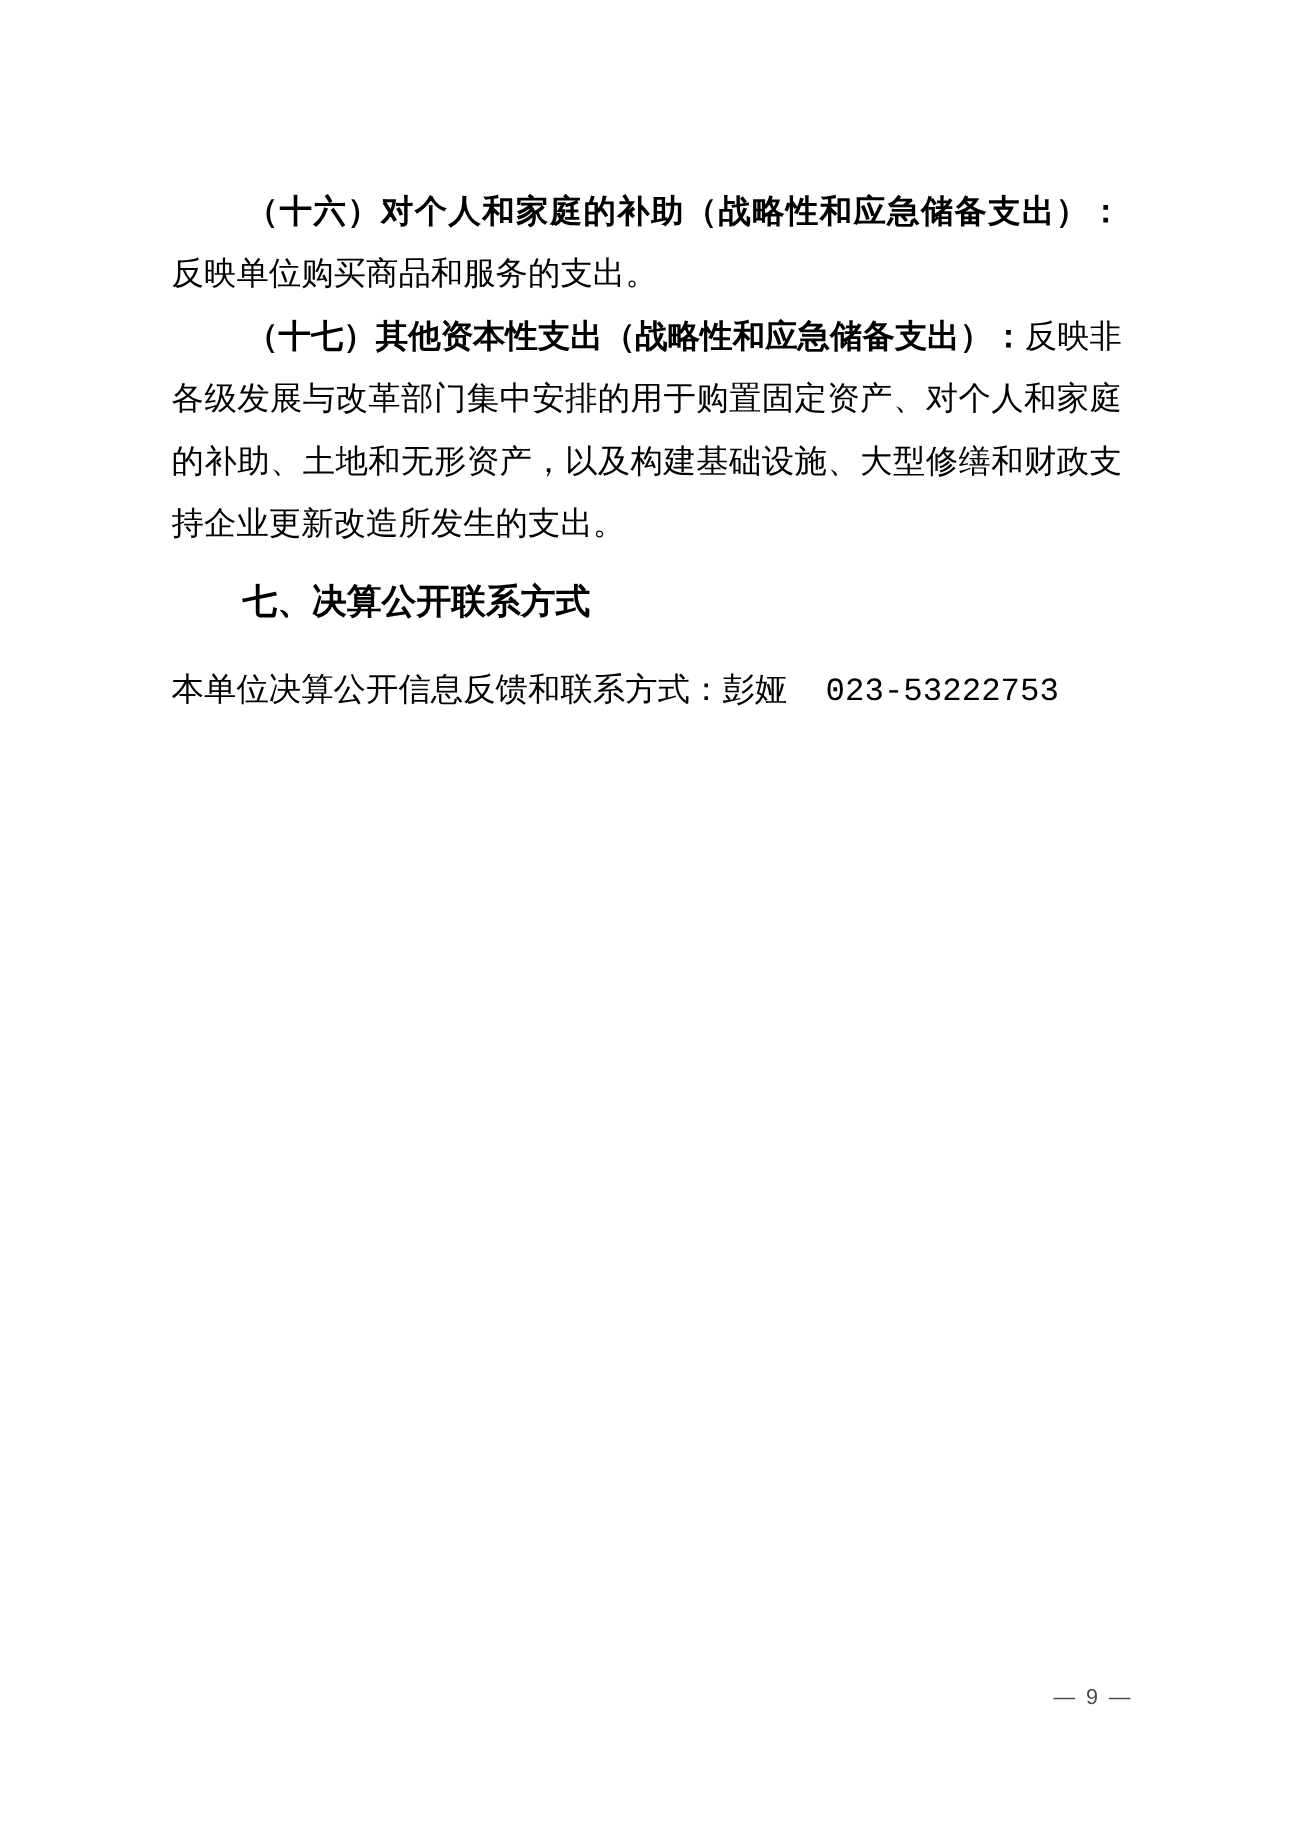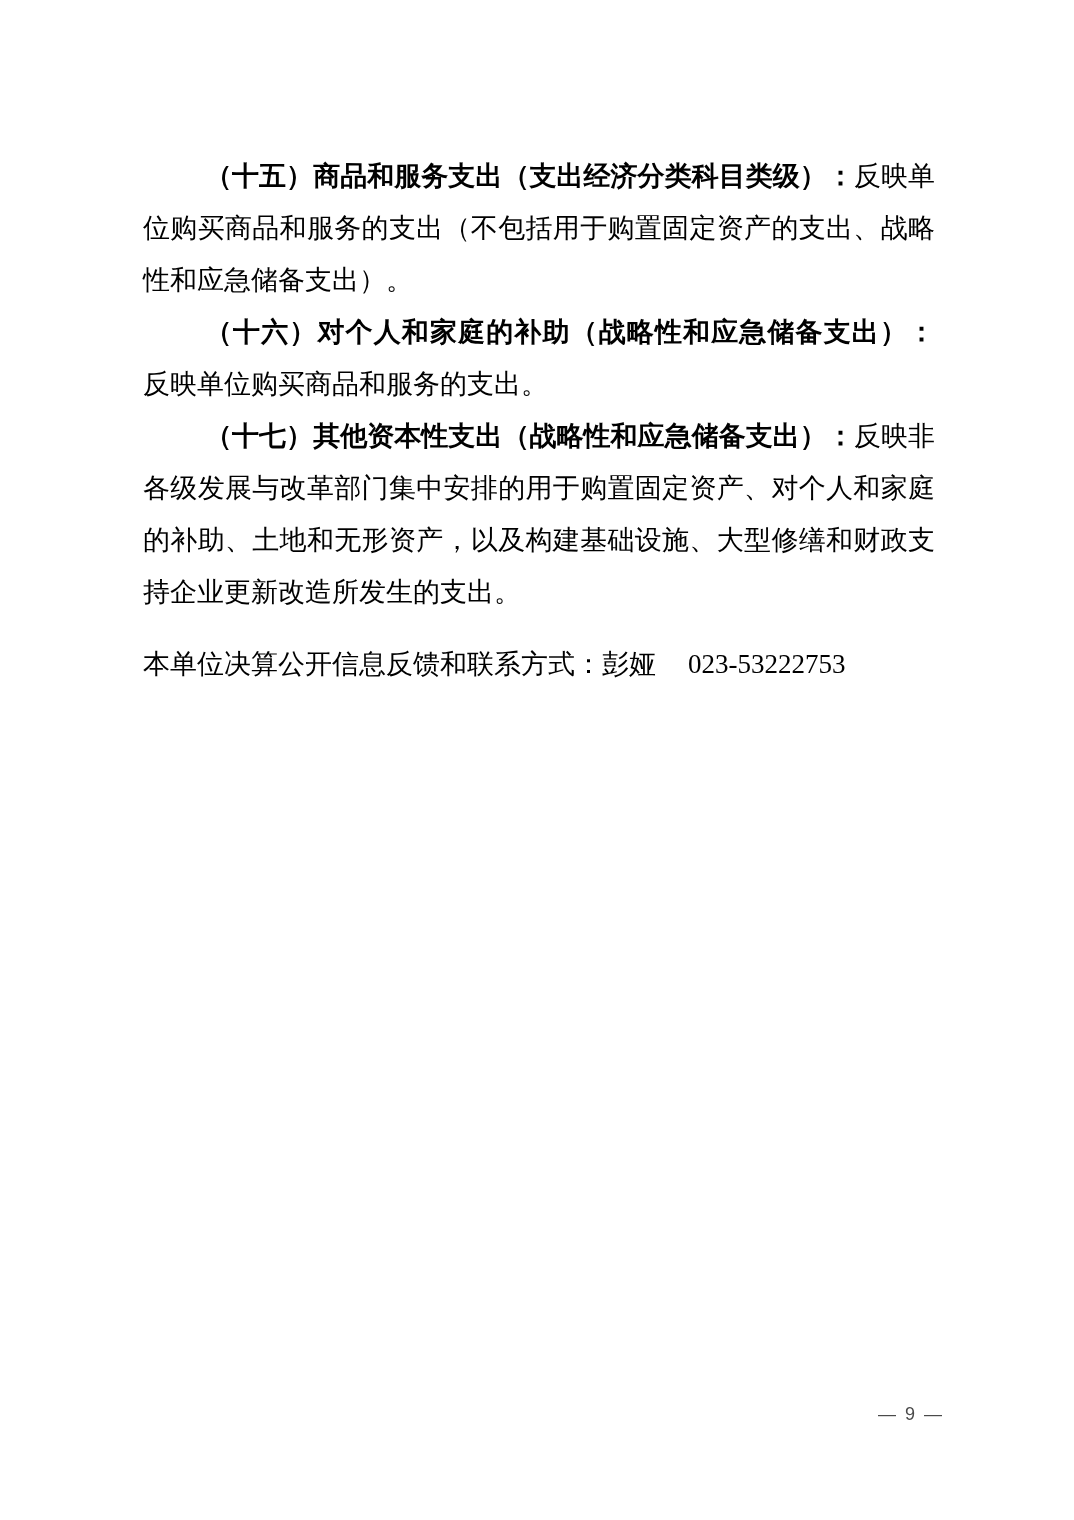--- a/index.html
+++ b/index.html
@@ -57,44 +57,44 @@
     margin: 20px 0 0 0;
     padding: 0;
     font-family: "Liberation Serif", serif;
     font-size: 27px;
     line-height: 52px;
     color: #000000;
     text-indent: 0;
     text-align: left;
   }
   .contact .phone {
-    font-family: Liberation Serif, serif;
+    font-family: Liberation Mono, monospace;
     margin-left: 32px;
   }
   .page-number {
     position: absolute;
     top: 1404px;
     right: 130px;
     font-family: "Liberation Sans", sans-serif;
     font-size: 18px;
     color: #4a4a4a;
     letter-spacing: 2px;
   }
 </style>
 </head>
 <body>
 
 <div class="page">
   <div class="content">
 
-    <p class="para"><span class="lead">（十五）商品和服务支出（支出经济分类科目类级）：</span><span>反映单位购买商品和服务的支出（不包括用于购置固定资产的支出、战略性和应急储备支出）。</span></p>
 
     <p class="para"><span class="lead-fill">（十六）对个人和家庭的补助（战略性和应急储备支出）：</span><span>反映单位购买商品和服务的支出。</span></p>
 
     <p class="para"><span class="lead">（十七）其他资本性支出（战略性和应急储备支出）：</span><span>反映非各级发展与改革部门集中安排的用于购置固定资产、对个人和家庭的补助、土地和无形资产，以及构建基础设施、大型修缮和财政支持企业更新改造所发生的支出。</span></p>
 
+    <h2 class="section-heading">七、决算公开联系方式</h2>
 
     <p class="contact"><span>本单位决算公开信息反馈和联系方式：</span><span>彭娅</span><span class="phone">023-53222753</span></p>
 
   </div>
 
   <div class="page-number">— 9 —</div>
 </div>
 
 </body></html>

